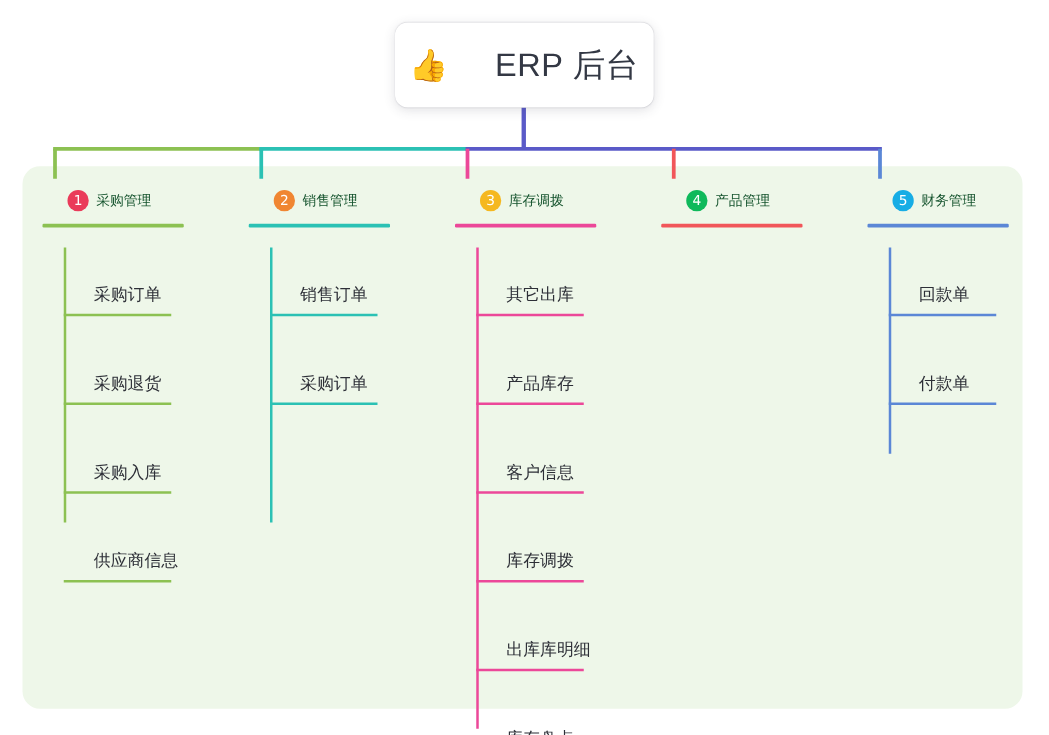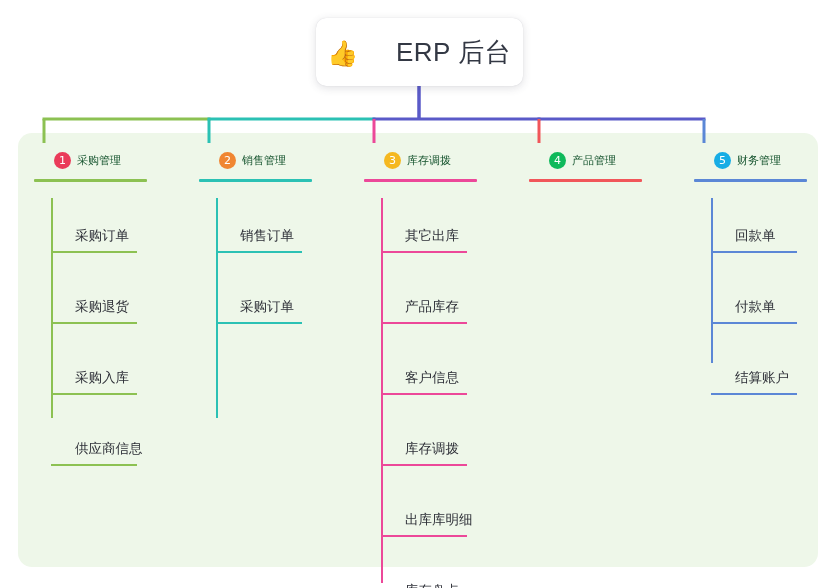--- a/index.html
+++ b/index.html
@@ -263,21 +263,17 @@
         <div class="leaves">
           <div class="spine" style="background: rgb(91, 135, 214); height: 165px;"></div>
           <div class="leaf">
             <span class="leaf-label">回款单</span>
             <div class="leaf-rule" style="width: 86px; background: rgb(91, 135, 214);"></div>
           </div>
           <div class="leaf">
             <span class="leaf-label">付款单</span>
             <div class="leaf-rule" style="width: 86px; background: rgb(91, 135, 214);"></div>
           </div>
-          <div class="leaf">
-            <span class="leaf-label">结算账户</span>
-            <div class="leaf-rule" style="width: 86px; background: rgb(91, 135, 214);"></div>
-          </div>
         </div>
       </div>
     </div>
 
 </div>
 
 </body></html>

